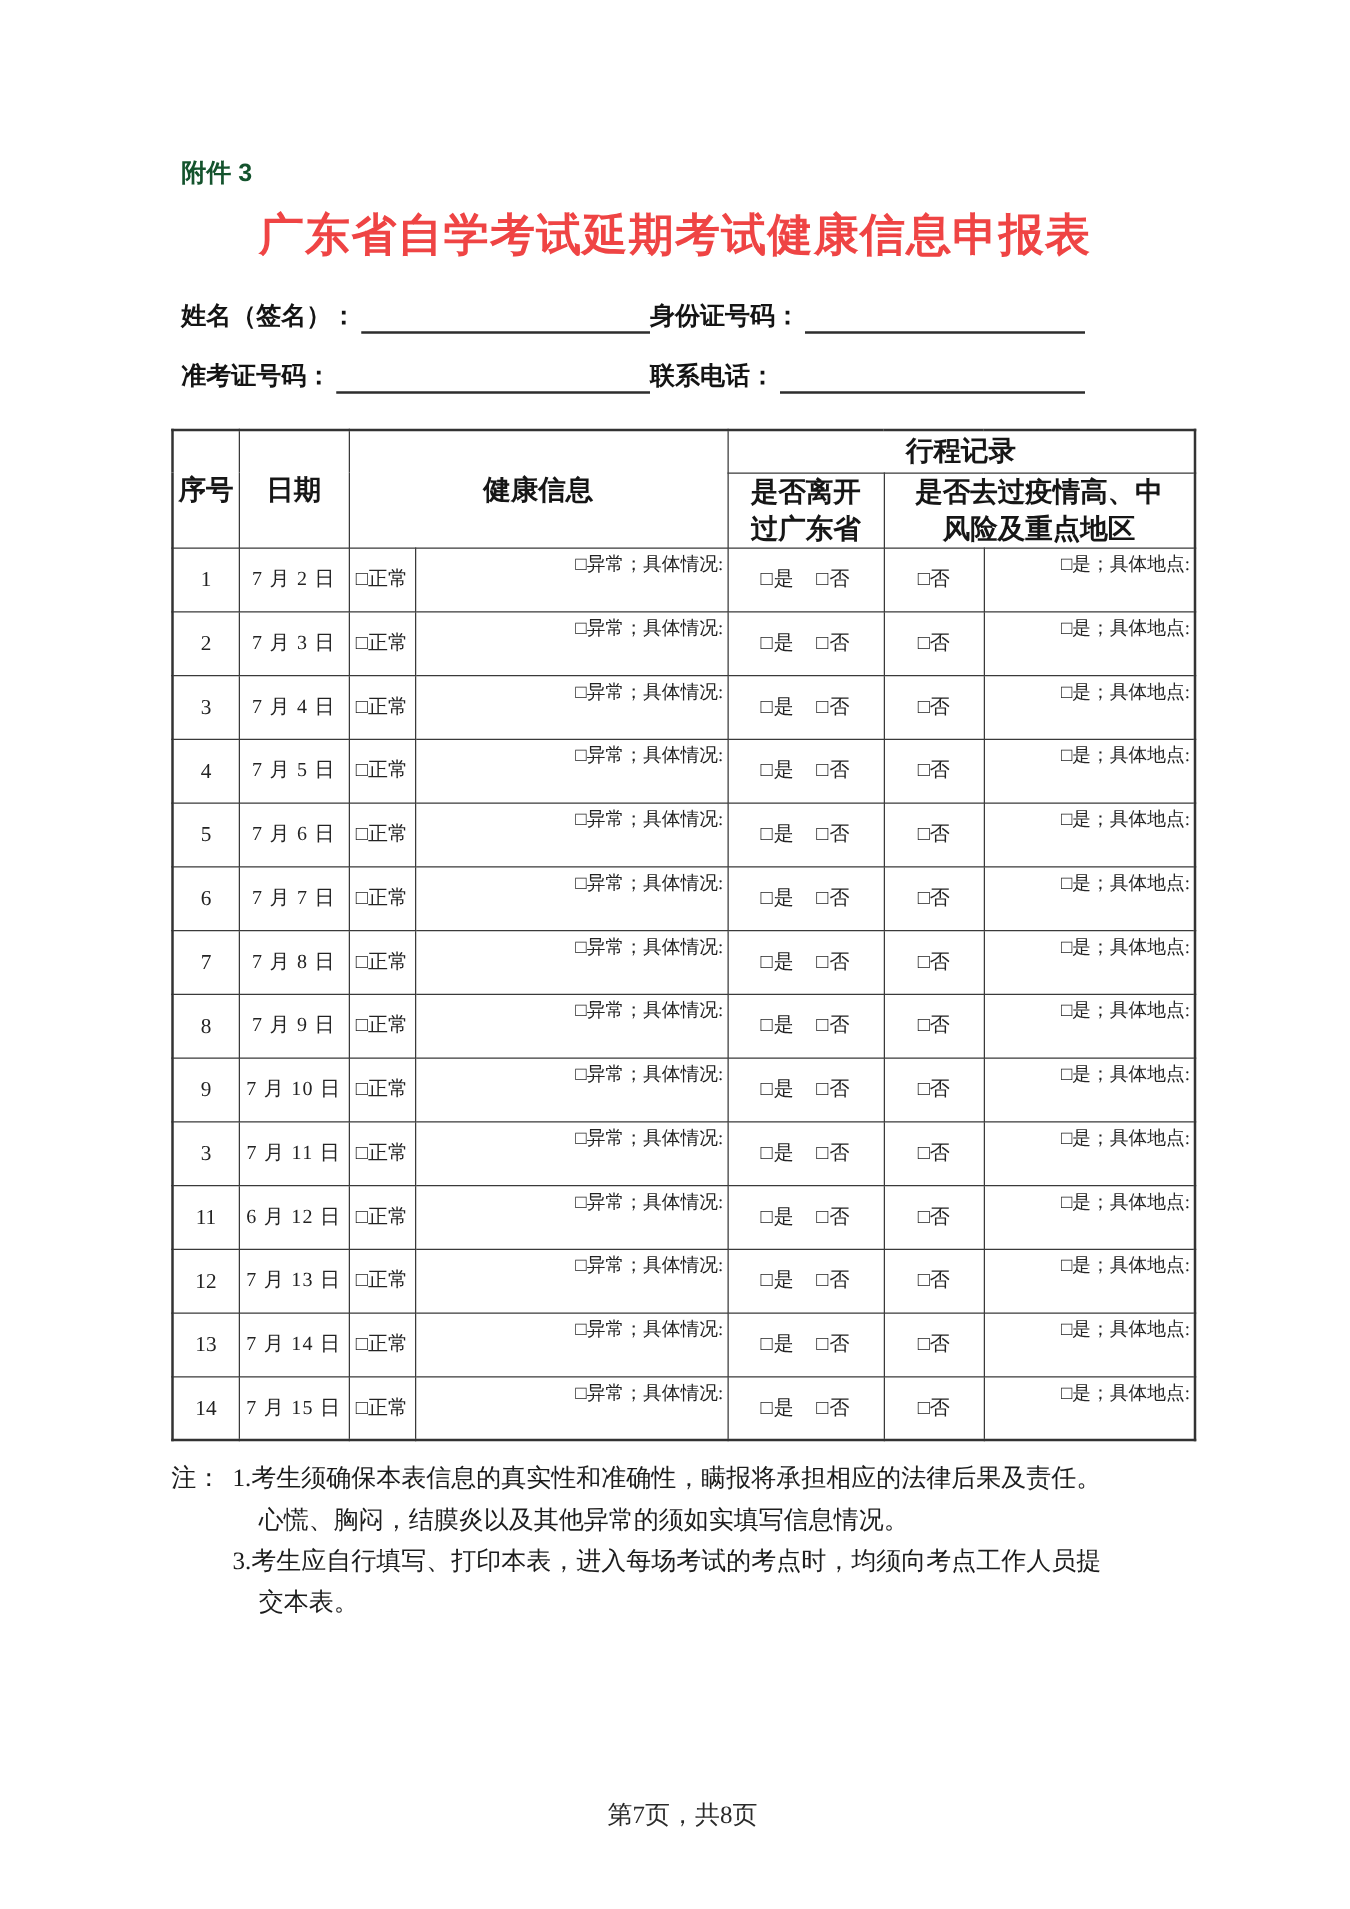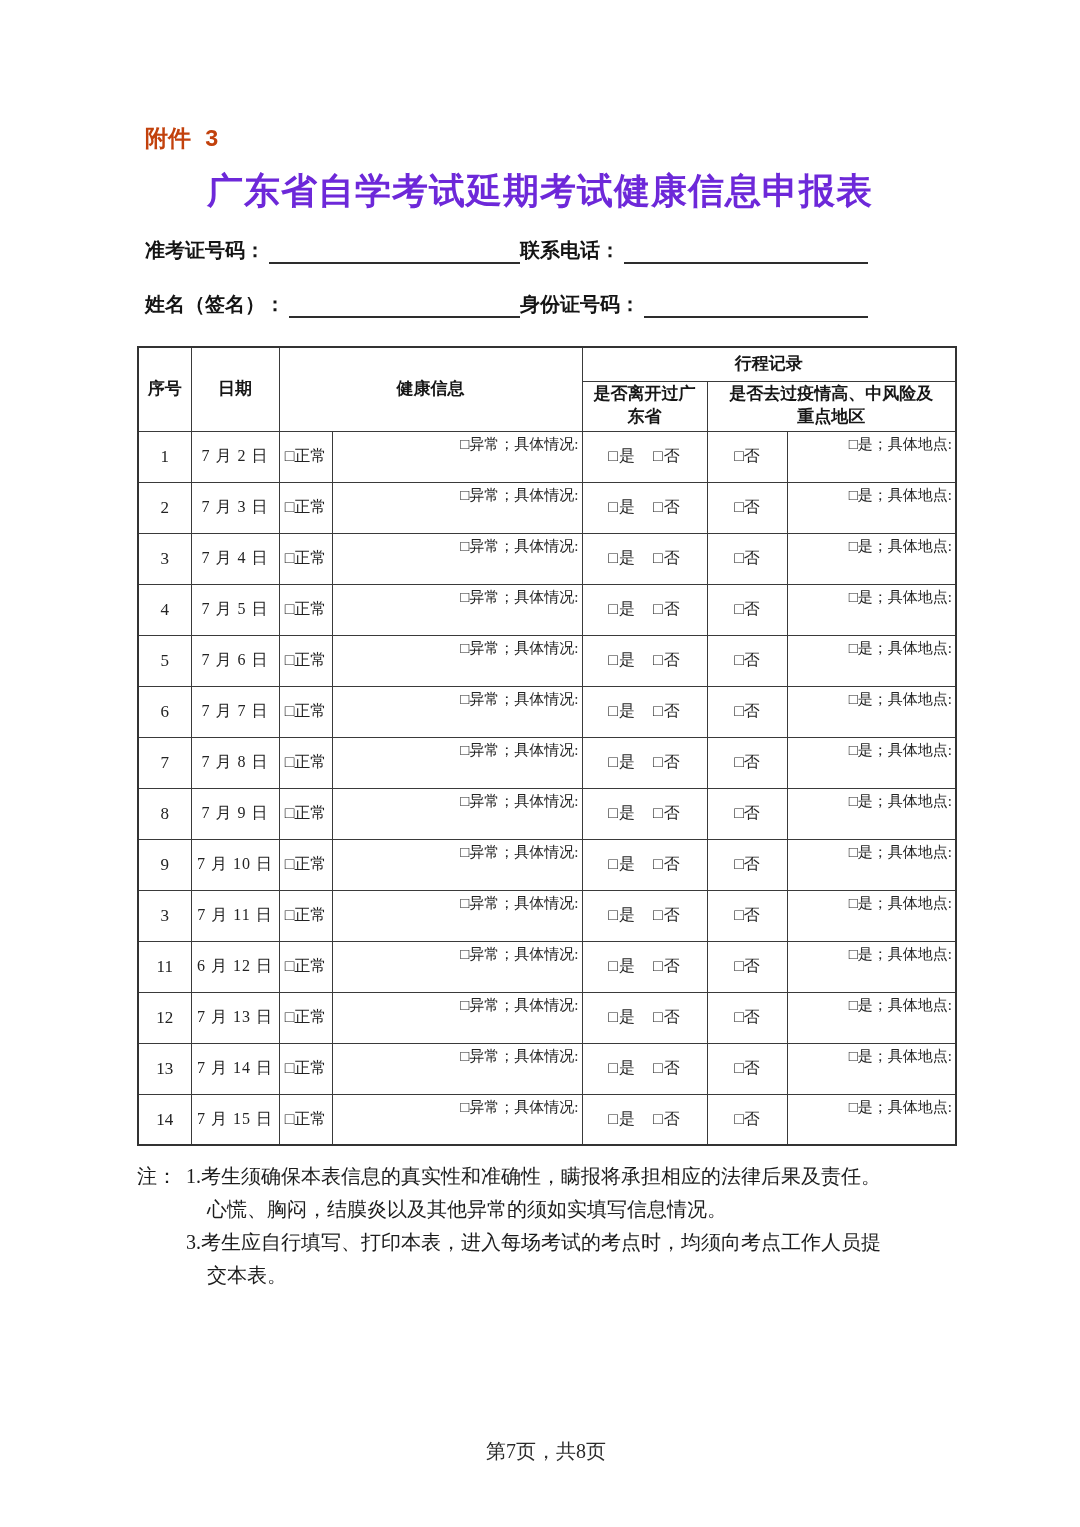--- a/index.html
+++ b/index.html
@@ -11,34 +11,34 @@
     overflow: hidden;
   }
   .page {
     position: relative;
     width: 1080px; height: 1527px;
     background: #ffffff;
     padding-top: 128px;
   }
   .attachment {
     margin-left: 145px;
-    font-family: Liberation Mono, monospace;
+    font-family: Liberation Sans, sans-serif;
     font-weight: bold;
-    font-size: 23px;
+    font-size: 20px;
     line-height: 1.1;
-    color: #c2410c;
+    color: #14532d;
   }
   .doc-title {
     margin-top: 14px;
     text-align: center;
     font-family: "Liberation Sans", sans-serif;
     font-weight: bold;
     font-size: 36px;
     letter-spacing: 1px;
-    color: #6d28d9;
+    color: #ef4444;
   }
   .field-row {
     display: flex;
     align-items: flex-end;
     margin-left: 145px;
     margin-right: 145px;
   }
   .field-row.first { margin-top: 27px; }
   .field-row.second { margin-top: 21px; }
   .field-half { display: flex; align-items: flex-end; }
@@ -65,21 +65,21 @@
     table-layout: fixed;
     border: 2px solid #333333;
   }
   .health-table th, .health-table td {
     border: 1px solid #3a3a3a;
     overflow: hidden;
   }
   .health-table th {
     font-family: "Liberation Sans", sans-serif;
     font-weight: bold;
-    font-size: 17px;
+    font-size: 22px;
     text-align: center;
     vertical-align: middle;
     line-height: 1.35;
     color: #161616;
   }
   .health-table tr.hrow1 th { height: 34px; }
   .health-table tr.hrow2 th { height: 50px; }
   .health-table th.h-leave { padding: 0 10px; }
   .health-table th.h-risk  { padding: 0 18px; margin-top: 23px; }
   .health-table td {
@@ -126,38 +126,38 @@
 </style>
 </head>
 <body>
 
 <div class="page">
 
   <div class="attachment">附件 3</div>
 
   <div class="doc-title">广东省自学考试延期考试健康信息申报表</div>
 
+  <div class="field-row first">
+    <div class="field-half left">
+      <span class="field-label">姓名（签名）：</span>
+      <span class="blank-line"></span>
+    </div>
+    <div class="field-half right">
+      <span class="field-label">身份证号码：</span>
+      <span class="blank-line"></span>
+    </div>
+  </div>
+
   <div class="field-row second">
     <div class="field-half left">
       <span class="field-label">准考证号码：</span>
       <span class="blank-line"></span>
     </div>
     <div class="field-half right">
       <span class="field-label">联系电话：</span>
-      <span class="blank-line"></span>
-    </div>
-  </div>
-
-  <div class="field-row first">
-    <div class="field-half left">
-      <span class="field-label">姓名（签名）：</span>
-      <span class="blank-line"></span>
-    </div>
-    <div class="field-half right">
-      <span class="field-label">身份证号码：</span>
       <span class="blank-line"></span>
     </div>
   </div>
 
   <table class="health-table">
     <colgroup>
       <col style="width:53px">
       <col style="width:88px">
       <col style="width:53px">
       <col style="width:250px">

